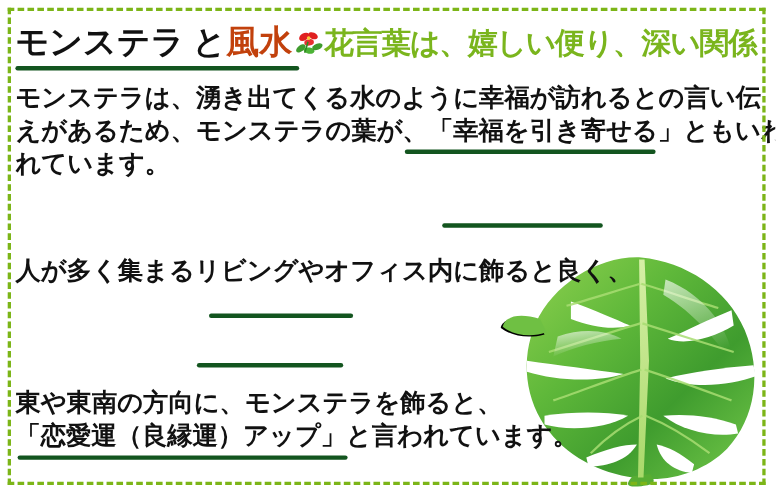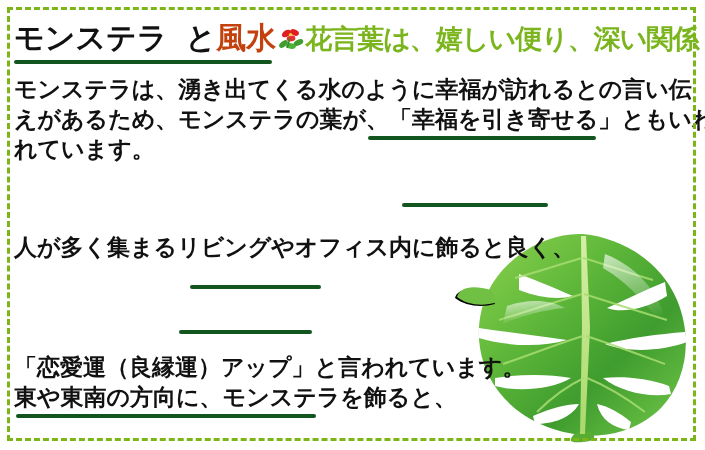--- a/index.html
+++ b/index.html
@@ -43,21 +43,21 @@
   #title-row {
     position: absolute;
     left: 14px;
     top: 18px;
     width: 680px;
     height: 42px;
     white-space: nowrap;
     z-index: 3;
   }
   .t-black {
-    font-family: Liberation Mono, monospace;
+    font-family: Liberation Serif, serif;
     font-size: 30px;
     font-weight: bold;
     color: #111111;
     letter-spacing: 0px;
     vertical-align: middle;
   }
   .t-green {
     font-family: "DejaVu Sans", "Liberation Sans", sans-serif;
     font-size: 30px;
     font-weight: bold;
@@ -226,18 +226,18 @@
   <div id="p2-u" class="uline"></div>
 
   <div id="p3" class="para">
     <span class="line">人が多く集まるリビングやオフィス内に飾ると良く、</span>
   </div>
   <div id="p3-u" class="uline"></div>
 
   <div id="p4-u" class="uline"></div>
 
   <div id="p5" class="para">
+    <span class="line">東や東南の方向に、モンステラを飾ると、</span>
     <span class="line">「恋愛運（良縁運）アップ」と言われています。</span>
-    <span class="line">東や東南の方向に、モンステラを飾ると、</span>
   </div>
   <div id="p5-u" class="uline"></div>
 
 </div>
 
 </body></html>

